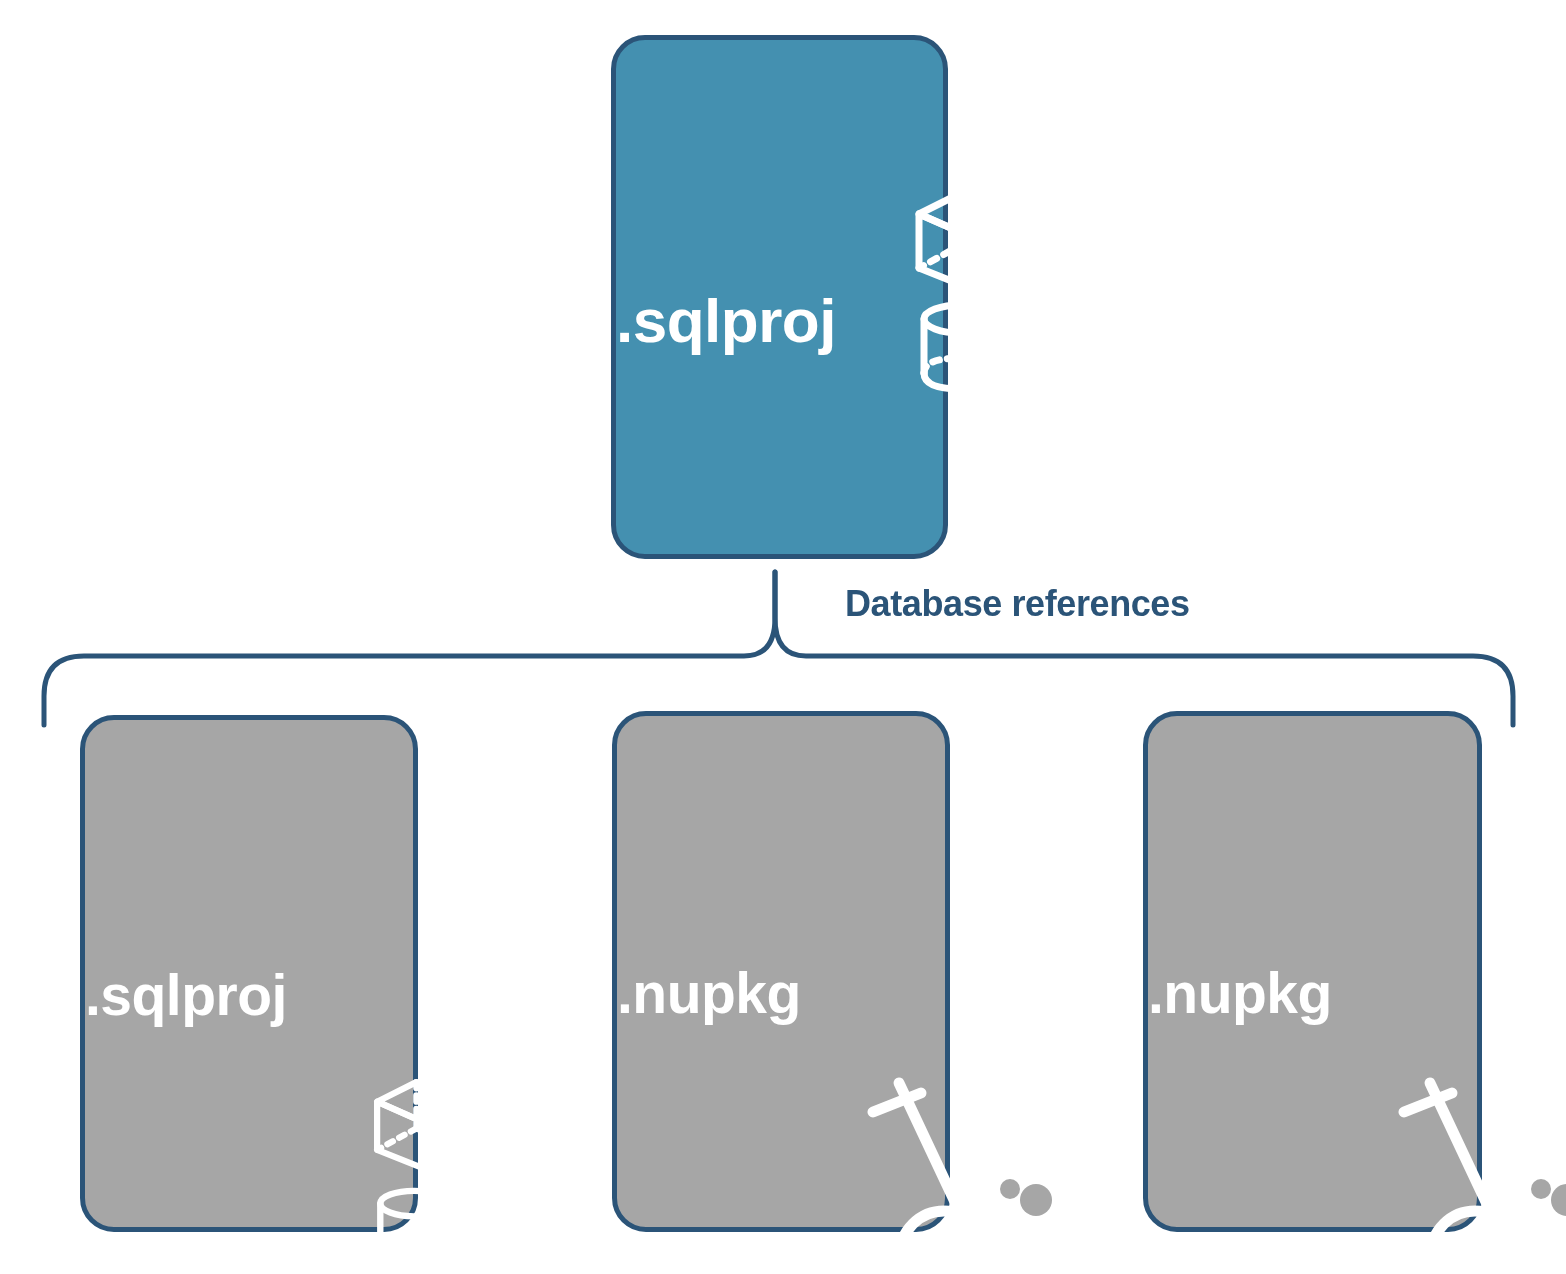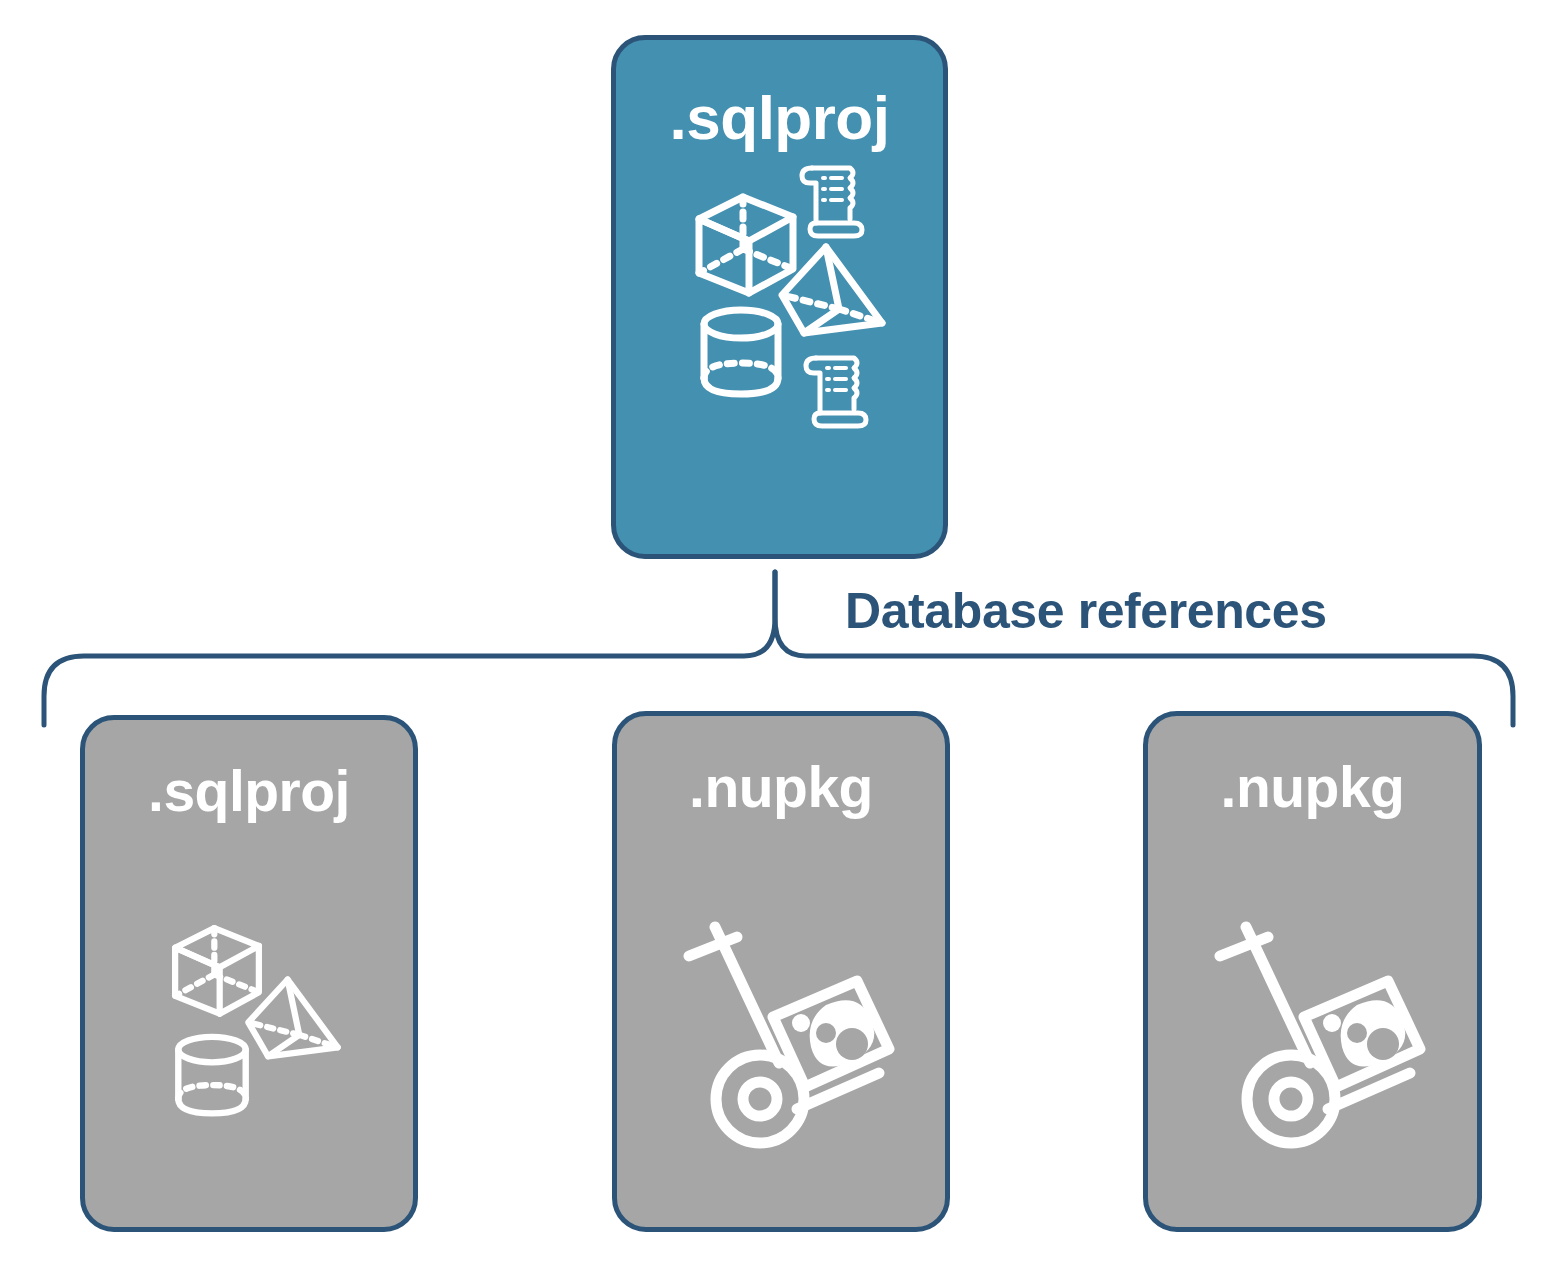--- a/index.html
+++ b/index.html
@@ -19,21 +19,20 @@
     overflow: hidden;
   }
 
   
   .card {
     position: absolute;
     box-sizing: border-box;
     border: 5px solid #2b5478;
     border-radius: 34px;
     display: flex;
-    flex-direction: column;
     align-items: center;
   }
   .card.primary {
     background: #4490b0;
   }
   .card.secondary {
     background: #a6a6a6;
   }
   .card-title {
     color: #ffffff;
@@ -102,21 +101,21 @@
     width: 1566px;
     height: 190px;
     overflow: visible;
   }
 
   
   #bracket-label {
     position: absolute;
     left: 845px;
     top: 586px;
-    font-size: 50px;
+    font-size: 36px;
     font-weight: bold;
     color: #2b5478;
     letter-spacing: -0.4px;
     white-space: nowrap;
     line-height: 1;
     user-select: none;
   }
 </style>
 </head>
 <body>

